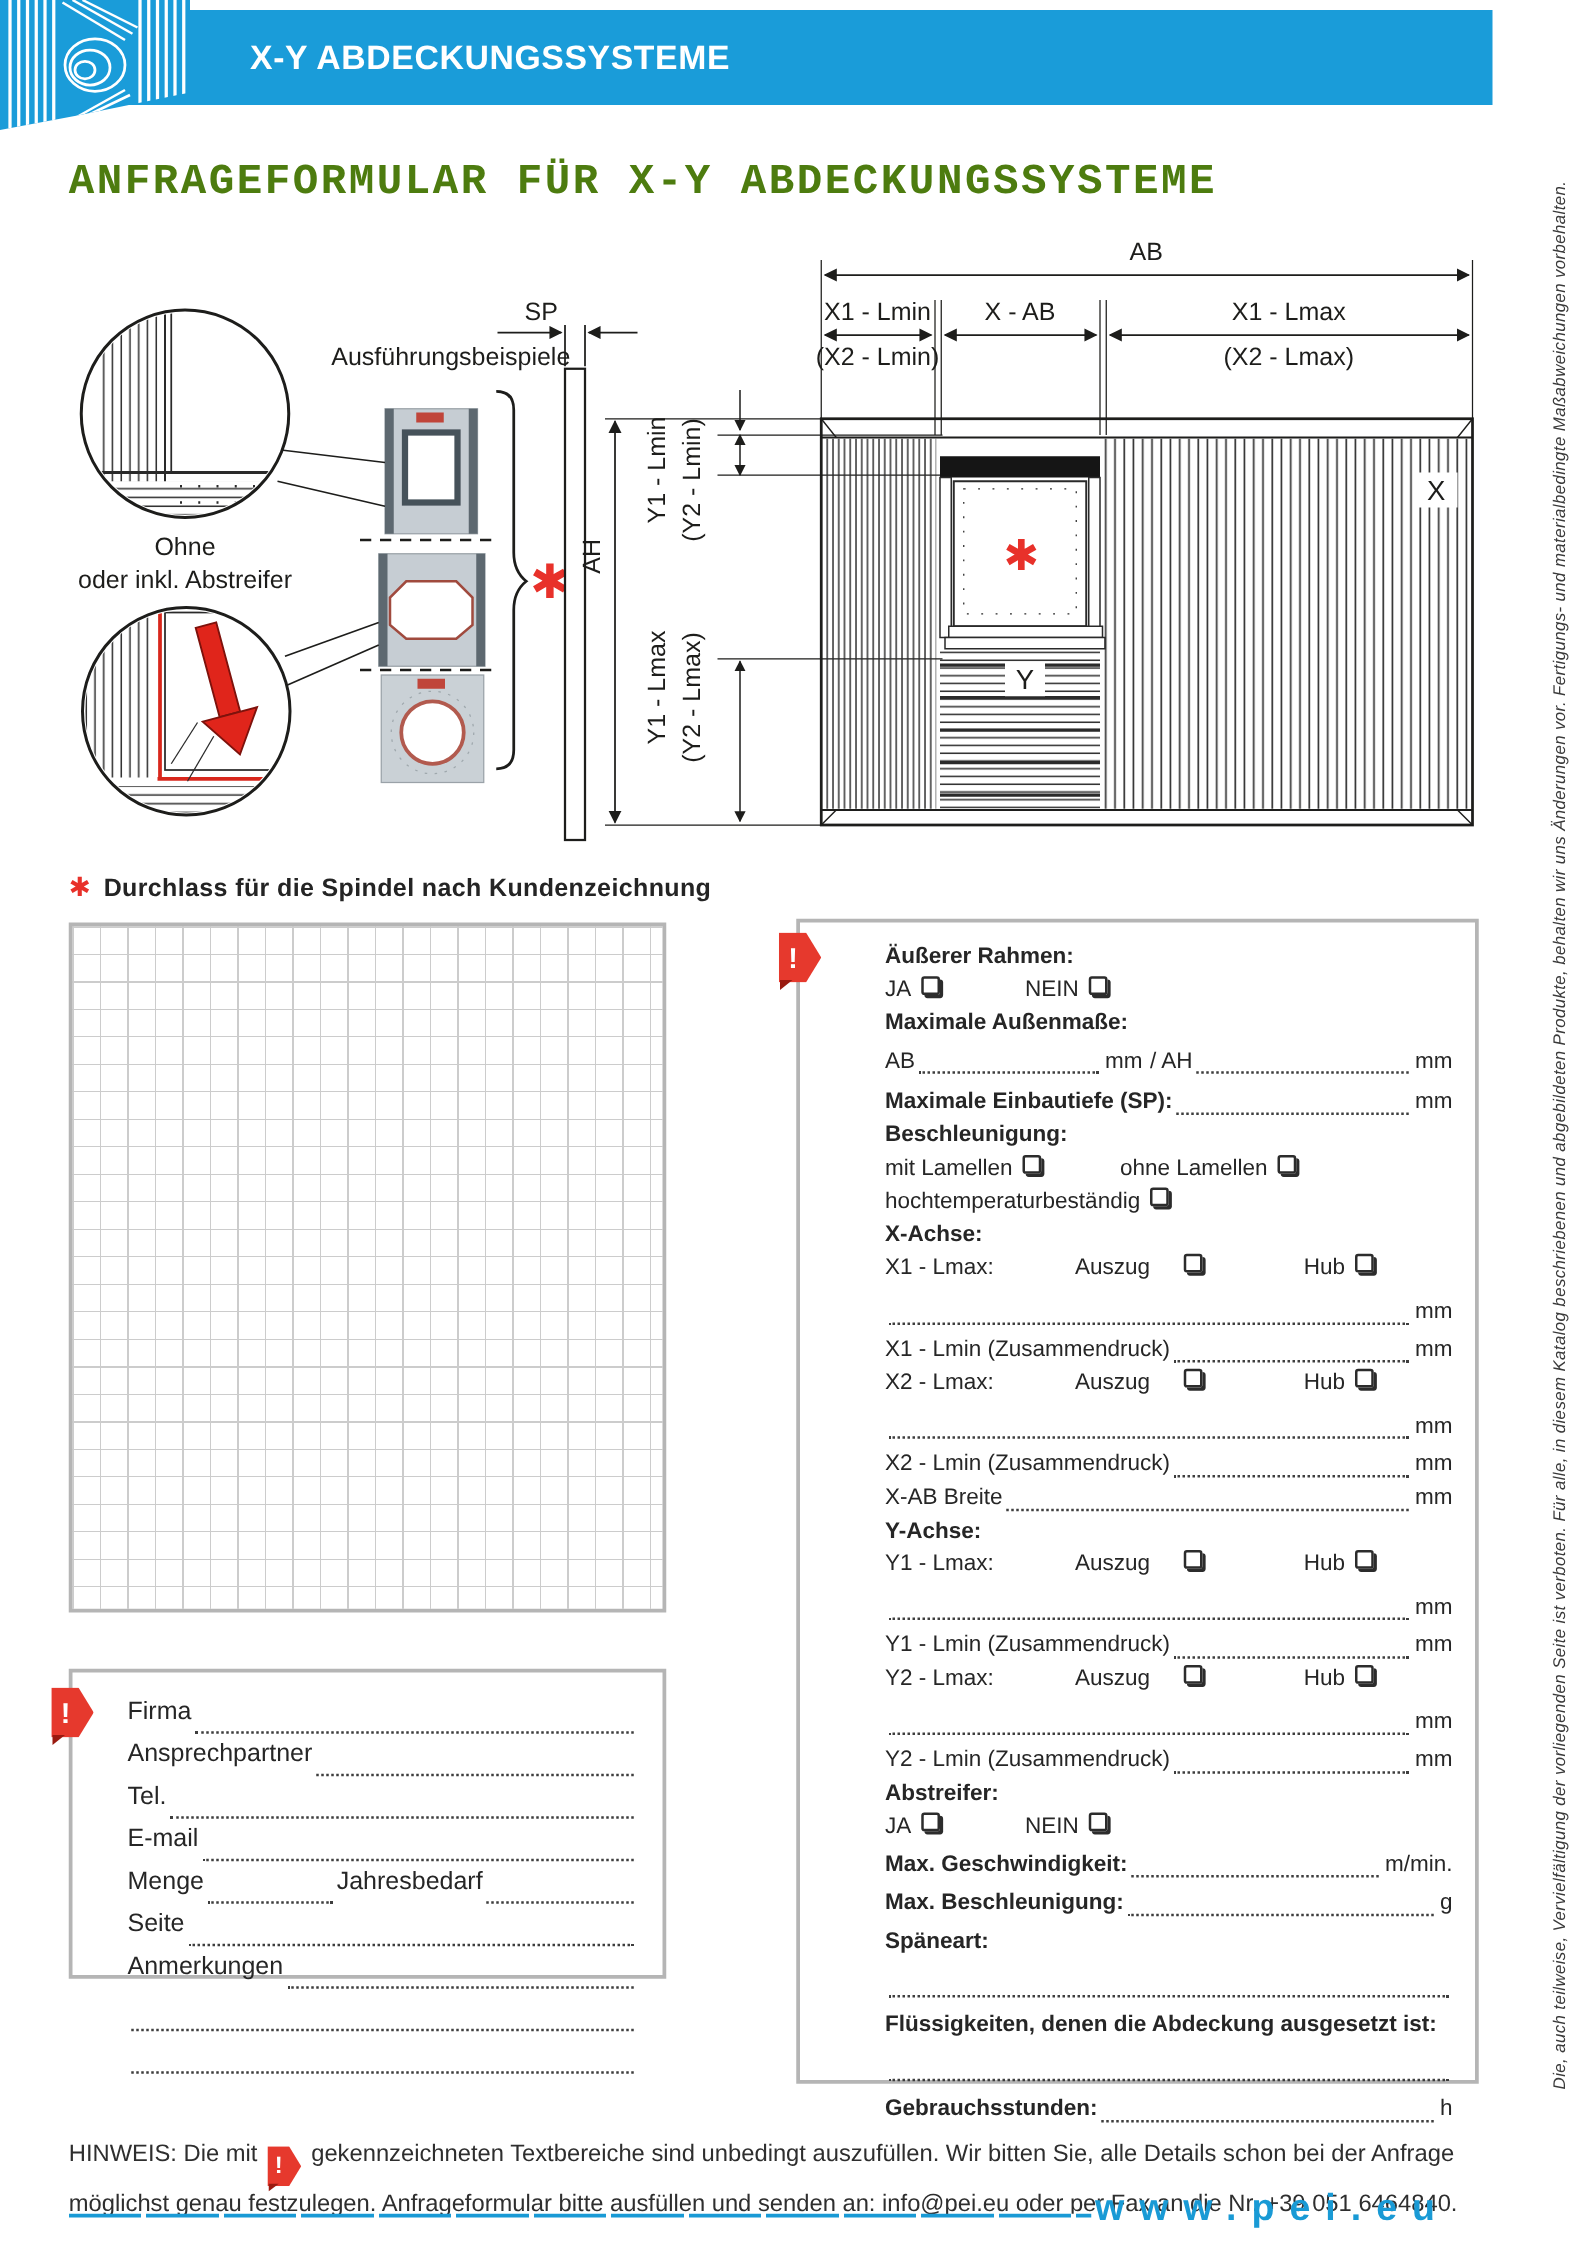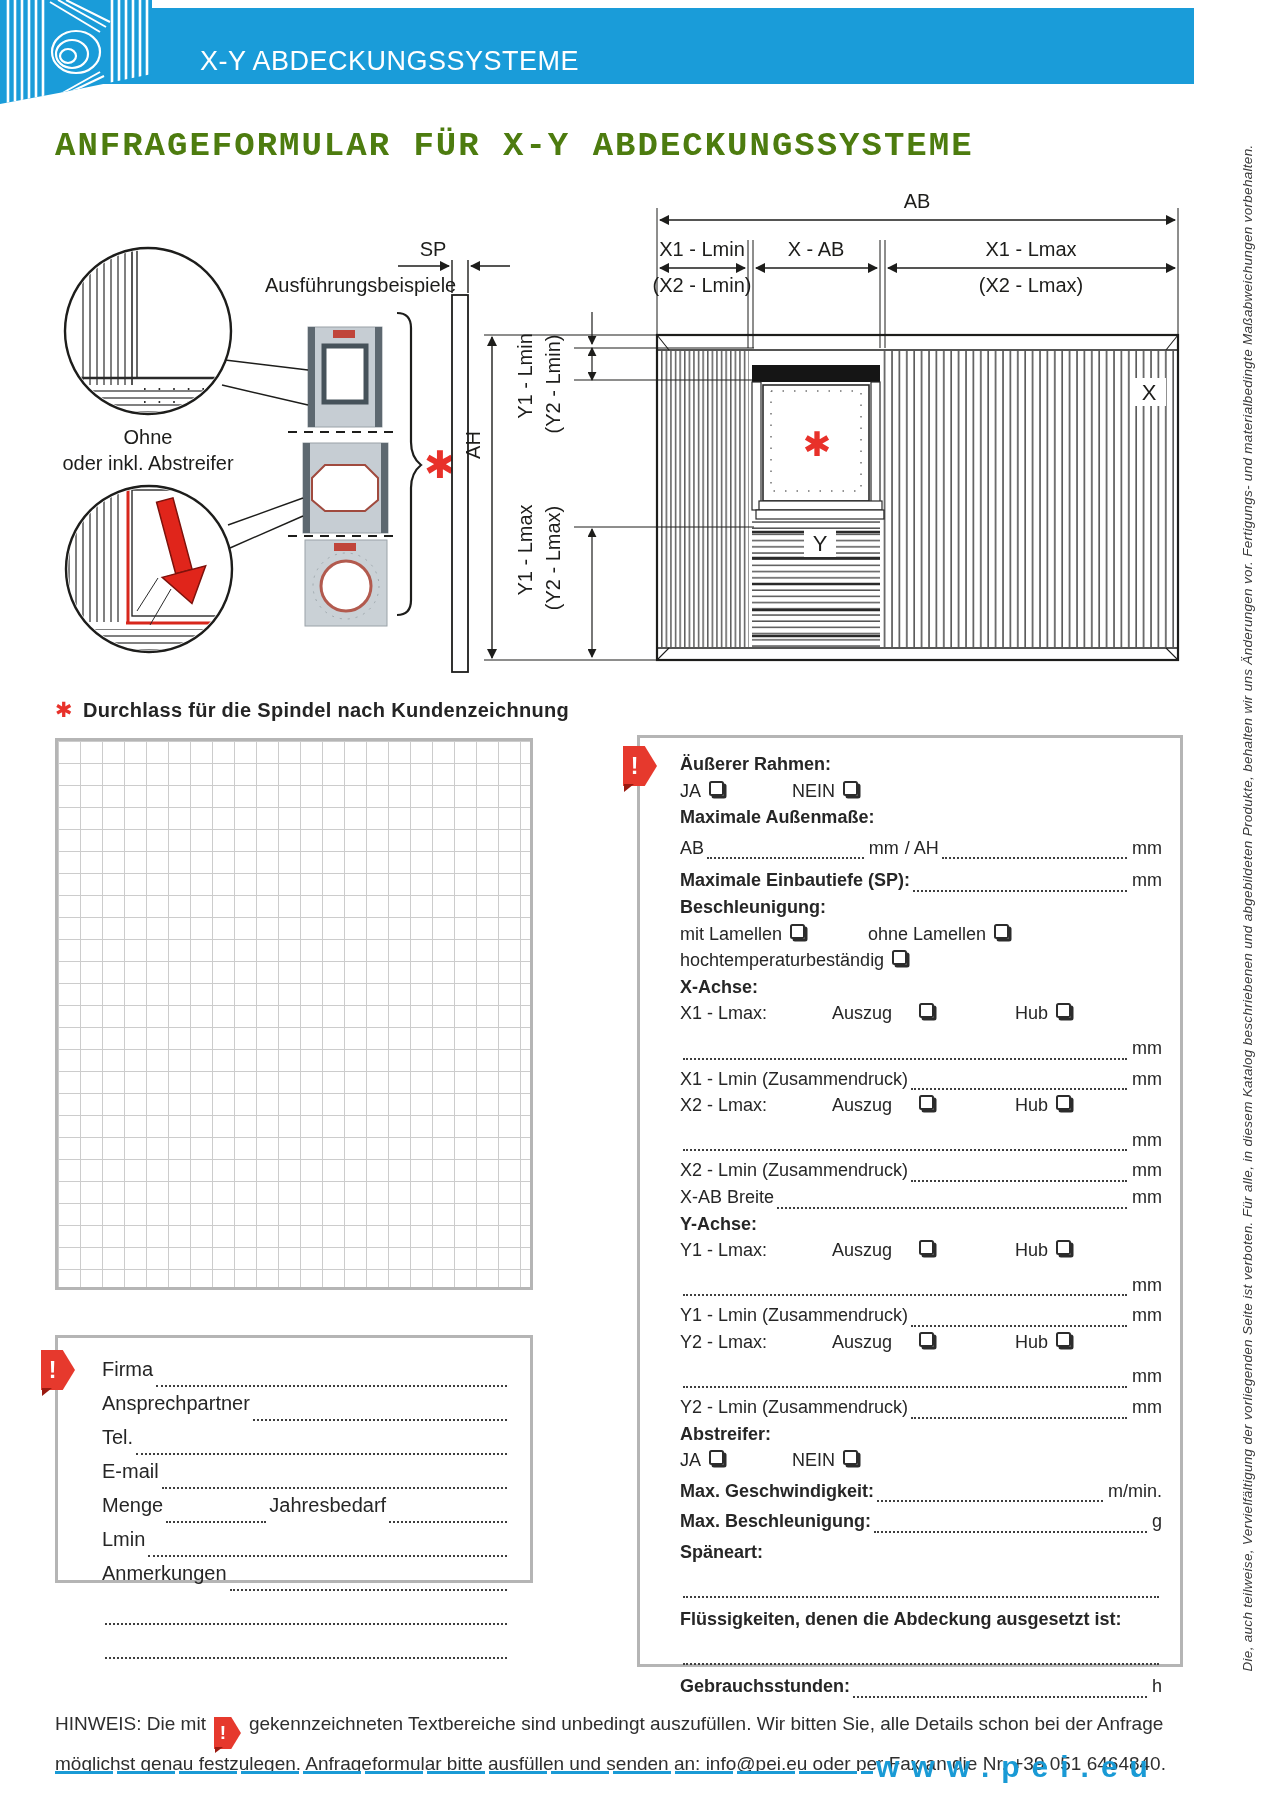--- a/index.html
+++ b/index.html
@@ -1,21 +1,21 @@
 <!DOCTYPE html>
 <html><head>
 <meta charset="utf-8">
 <style>
   html,body{margin:0;padding:0;}
   body{width:1272px;height:1806px;position:relative;background:#fff;overflow:hidden;
        font-family:"Liberation Sans",sans-serif;color:#242424;}
   
   #topbar{position:absolute;left:0;top:8px;width:1194px;height:76px;background:#1a9cd9;}
-  #topbar-title{position:absolute;left:200px;top:15px;line-height:76px;color:#fff;
-       font-size:27px;font-weight:400;letter-spacing:.5px;}
+  #topbar-title{position:absolute;left:200px;top:0;line-height:76px;color:#fff;
+       font-size:27px;font-weight:700;letter-spacing:.5px;}
   #logo{position:absolute;left:0;top:0;width:152px;height:104px;}
   #heading{position:absolute;left:55px;top:127px;font-size:34px;font-weight:700;
        color:#4d7c0f;letter-spacing:2px;font-family:Liberation Mono, monospace;}
   
   #side-note{position:absolute;left:1240px;top:1792px;width:1768px;
        transform:rotate(-90deg);transform-origin:0 0;font-style:italic;
        font-size:13.5px;color:#3a3a3a;text-align:center;letter-spacing:.3px;}
   
   #diagram{position:absolute;left:40px;top:180px;}
   
@@ -26,21 +26,21 @@
   
   #grid{position:absolute;left:55px;top:738px;width:472px;height:546px;
        border:3px solid #b5b5b5;
        background-image:repeating-linear-gradient(to right,#cccccc 0 1px,transparent 1px 22px),
                         repeating-linear-gradient(to bottom,#cccccc 0 1px,transparent 1px 22px);}
   
   .formbox{position:absolute;border:3px solid #b5b5b5;background:#fff;box-sizing:border-box;}
   #inquiry-box{left:637px;top:735px;width:546px;height:932px;padding:16px 18px 0 40px;}
   #contact-box{left:55px;top:1335px;width:478px;height:248px;padding:20px 20px 0 44px;}
   
-  .irow{display:flex;align-items:baseline;height:26.6px;font-size:18px;white-space:nowrap;color:#262626;}
+  .irow{display:flex;align-items:baseline;height:26.6px;font-size:18px;white-space:nowrap;color:#262626;margin-left:28px;}
   .crow{display:flex;align-items:baseline;height:34px;font-size:20px;white-space:nowrap;color:#262626;}
   .b{font-weight:700;}
   .mt4{margin-top:4px;} .mt6{margin-top:6px;} .mt8{margin-top:8px;}
   .dots{flex:1 1 auto;border-bottom:2.2px dotted #3e3e3e;margin:0 3px 5px 3px;
        align-self:flex-end;min-width:12px;}
   .pair{display:inline-flex;}
   .w112{width:112px;} .w152{width:152px;} .w183{width:183px;gap:19px;}
   .cb{display:inline-block;width:11px;height:11px;border:2px solid #2c2c2c;border-radius:2.5px;
       box-shadow:2.5px 2.5px 0 0 #2c2c2c;margin-left:8px;margin-right:4px;flex:none;}
   .unit{margin-left:2px;}
@@ -506,21 +506,21 @@
       <span>E-mail</span>
       <span class="dots"></span>
     </div>
   <div class="crow">
     <span>Menge</span>
     <span class="dots" style="flex:0.85"></span>
     <span>Jahresbedarf</span>
     <span class="dots"></span>
   </div>
   <div class="crow">
-      <span>Lmin</span>
+      <span>Seite</span>
       <span class="dots"></span>
     </div>
   <div class="crow">
       <span>Anmerkungen</span>
       <span class="dots"></span>
     </div>
   <div class="crow">
       <span class="dots"></span>
     </div>
   <div class="crow">

